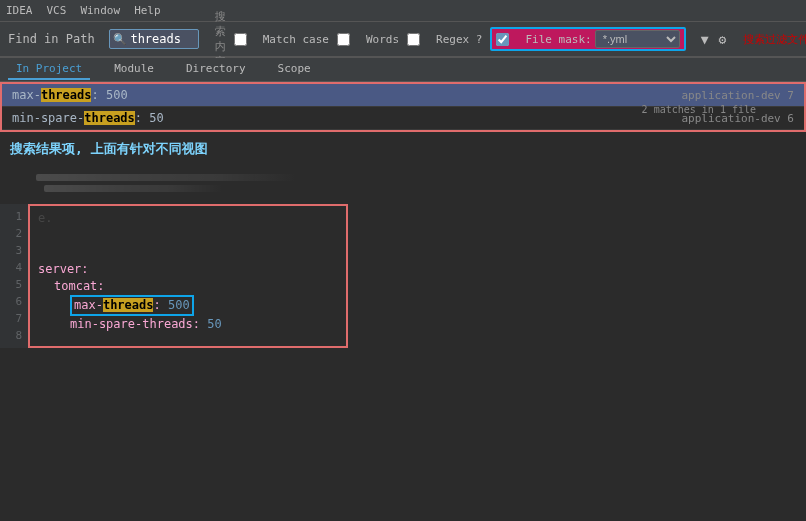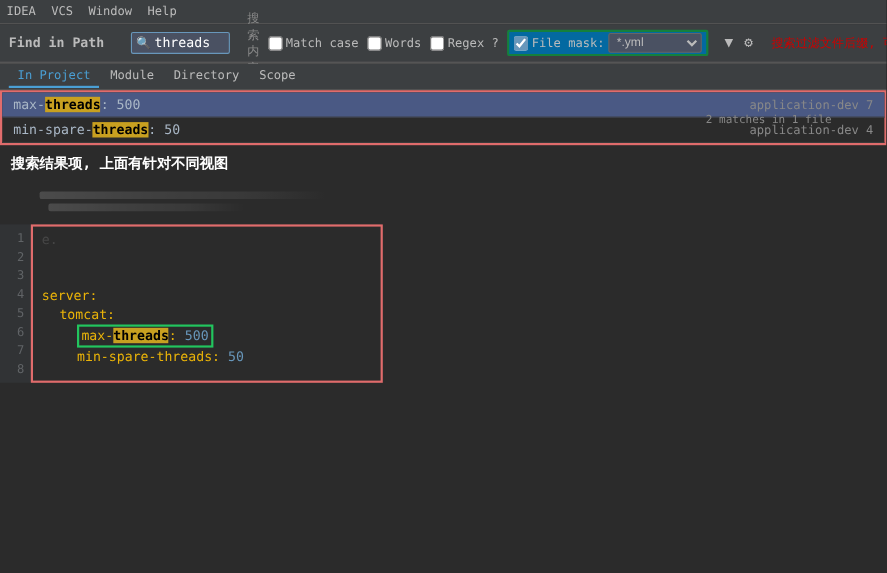--- a/index.html
+++ b/index.html
@@ -36,22 +36,22 @@
       border-bottom: 2px solid #555;
       padding: 4px 8px;
       display: flex;
       align-items: center;
       gap: 8px;
       height: 36px;
     }
     .find-panel-title {
       color: #bbbbbb;
       font-size: 12px;
-      font-weight: bold;
-      margin-right: 16px;
+      font-weight: normal;
+      margin-right: 6px;
       white-space: nowrap;
     }
 
     .search-box {
       display: flex;
       align-items: center;
       background: #4a5162;
       border: 1px solid #6897bb;
       border-radius: 2px;
       padding: 2px 4px;
@@ -74,39 +74,39 @@
 
     .search-placeholder {
       color: #888;
       font-size: 11px;
       margin-left: 8px;
     }
 
     .option-item {
       display: flex;
       align-items: center;
-      gap: 3px;
+      gap: 16px;
       color: #bbbbbb;
       font-size: 11px;
       white-space: nowrap;
       cursor: pointer;
     }
     .option-item input[type=checkbox] {
       accent-color: #6897bb;
       cursor: pointer;
     }
 
     .file-mask-group {
       display: flex;
       align-items: center;
       gap: 3px;
-      border: 2px solid #15803d;
+      border: 2px solid #0ea5e9;
       border-radius: 2px;
       padding: 1px 4px;
-      background: #0369a1;
+      background: #be185d;
     }
     .file-mask-select {
       background: #4a5162;
       color: #bbbbbb;
       border: 1px solid #666;
       border-radius: 2px;
       font-size: 11px;
       padding: 1px 3px;
       cursor: pointer;
     }
@@ -140,21 +140,21 @@
     }
 
     
     .tabs-row {
       background: #3c3f41;
       border-bottom: 1px solid #555;
       display: flex;
       align-items: center;
       height: 24px;
       padding: 0 8px;
-      gap: 2px;
+      gap: 16px;
     }
     .tab-item {
       padding: 3px 8px;
       font-size: 11px;
       color: #bbbbbb;
       cursor: pointer;
       border-bottom: 2px solid transparent;
     }
     .tab-item.active {
       color: #4a9fd4;
@@ -192,44 +192,44 @@
       color: #000;
       font-weight: bold;
     }
     .result-file {
       color: #888;
       font-size: 11px;
     }
 
     
     .annotation-label {
-      color: #ffffff;
+      color: #7dd3fc;
       font-size: 13px;
       font-weight: bold;
     }
 
     .line-numbers {
       background: #313335;
       color: #606366;
       font-size: 11px;
       padding: 4px 6px;
       text-align: right;
       min-width: 28px;
       line-height: 17px;
       user-select: none;
     }
 
     .code-key {
-      color: #eab308;
+      color: #f9a8d4;
     }
     .code-val {
       color: #6897bb;
     }
     .code-highlight-box {
-      border: 2px solid #22c55e;
+      border: 2px solid #0ea5e9;
       display: inline-block;
       padding: 0 2px;
     }
 
     
     .url-watermark {
       position: absolute;
       bottom: 8px;
       right: 8px;
       color: #555;
@@ -364,21 +364,21 @@
           </div>
           <div class="result-file">application-dev 7</div>
         </div>
 
         <div class="result-row">
           <div class="result-left">
             <span class="result-text">min-spare-</span>
               <span class="result-highlight">threads</span>
               <span class="result-text">: 50</span>
           </div>
-          <div class="result-file">application-dev 4</div>
+          <div class="result-file">application-dev 6</div>
         </div>
       </div>
     </div>
 
     <div style="padding: 8px 10px;">
       <span class="annotation-label">搜索结果项, 上面有针对不同视图</span>
     </div>
 
     <div class="blurred-lines">
       <div class="blur-line indent-1" style="width:260px;"></div>

